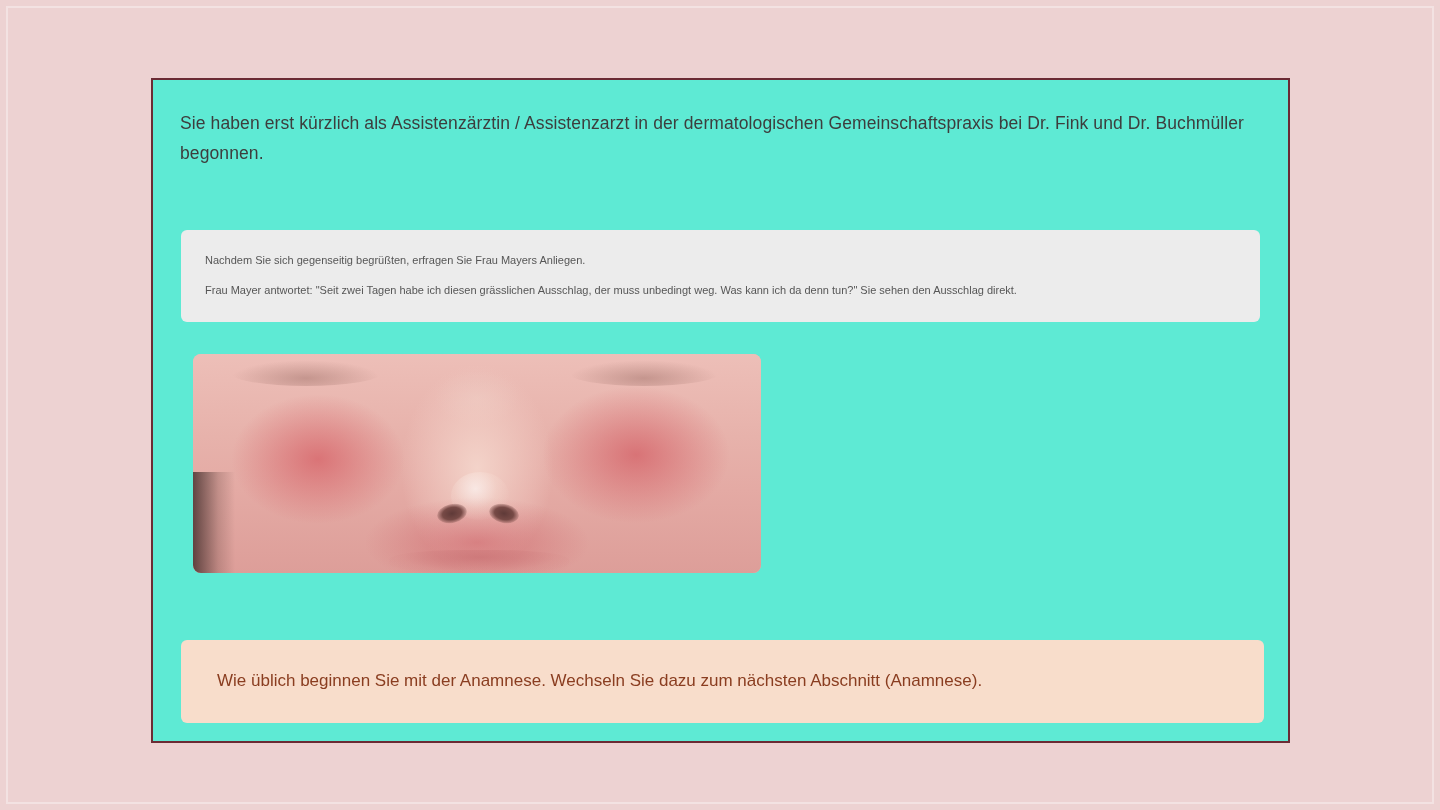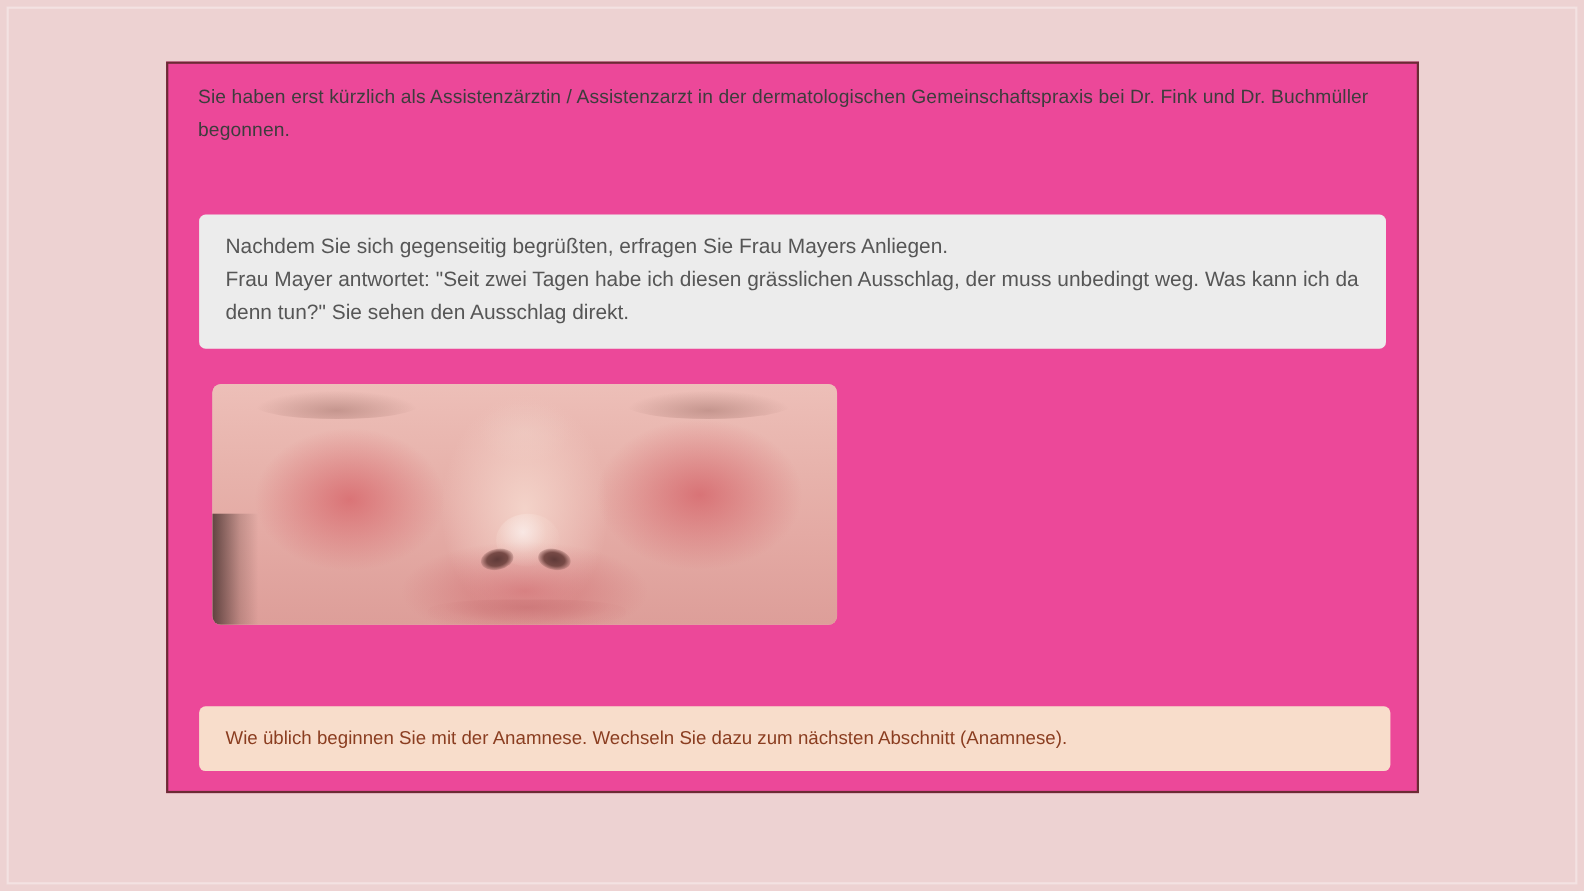--- a/index.html
+++ b/index.html
@@ -31,27 +31,27 @@
     right: 6px;
     bottom: 6px;
     border: 2px solid #f3e2e2;
     pointer-events: none;
   }
 
   
   .card {
     position: absolute;
     left: 151px;
-    top: 56px;
+    top: 78px;
     width: 1139px;
     height: 665px;
     box-sizing: border-box;
-    background: #ec4899;
+    background: #5eead4;
     border: 2px solid #6b2b34;
-    padding: 7px 18px 0 18px;
+    padding: 20px 18px 0 18px;
   }
 
   .intro {
     color: #3d3d3d;
     font-size: 17.5px;
     line-height: 30px;
     letter-spacing: 0.1px;
     padding: 8px 2px 0 9px;
     max-width: 1110px;
   }
@@ -62,21 +62,21 @@
   .spacer {
     height: 62px;
   }
 
   .info-box {
     margin: 0 10px 0 10px;
     background: #ececec;
     border-radius: 6px;
     padding: 15px 24px 17px 24px;
     color: #565656;
-    font-size: 19px;
+    font-size: 11px;
     line-height: 30px;
   }
   .info-box p {
     margin: 0;
   }
 
   
   .photo-wrap {
     margin: 32px 0 0 22px;
     width: 568px;
@@ -151,21 +151,21 @@
     bottom: 18px;
     width: 1083px;
     box-sizing: border-box;
     background: #f8ddcb;
     border-radius: 6px;
     padding: 17px 24px 18px 24px;
     color: #8a3d20;
     font-size: 17px;
     line-height: 24px;
   }
-  .cta p { margin: 0; }
+  .cta p { margin: 12px; }
 </style>
 </head>
 <body>
 
 <div class="slide">
 
   <div class="card">
 
     <div class="intro">
       <p>Sie haben erst kürzlich als Assistenzärztin / Assistenzarzt in der dermatologischen Gemeinschaftspraxis bei Dr. Fink und Dr. Buchmüller begonnen.</p>

